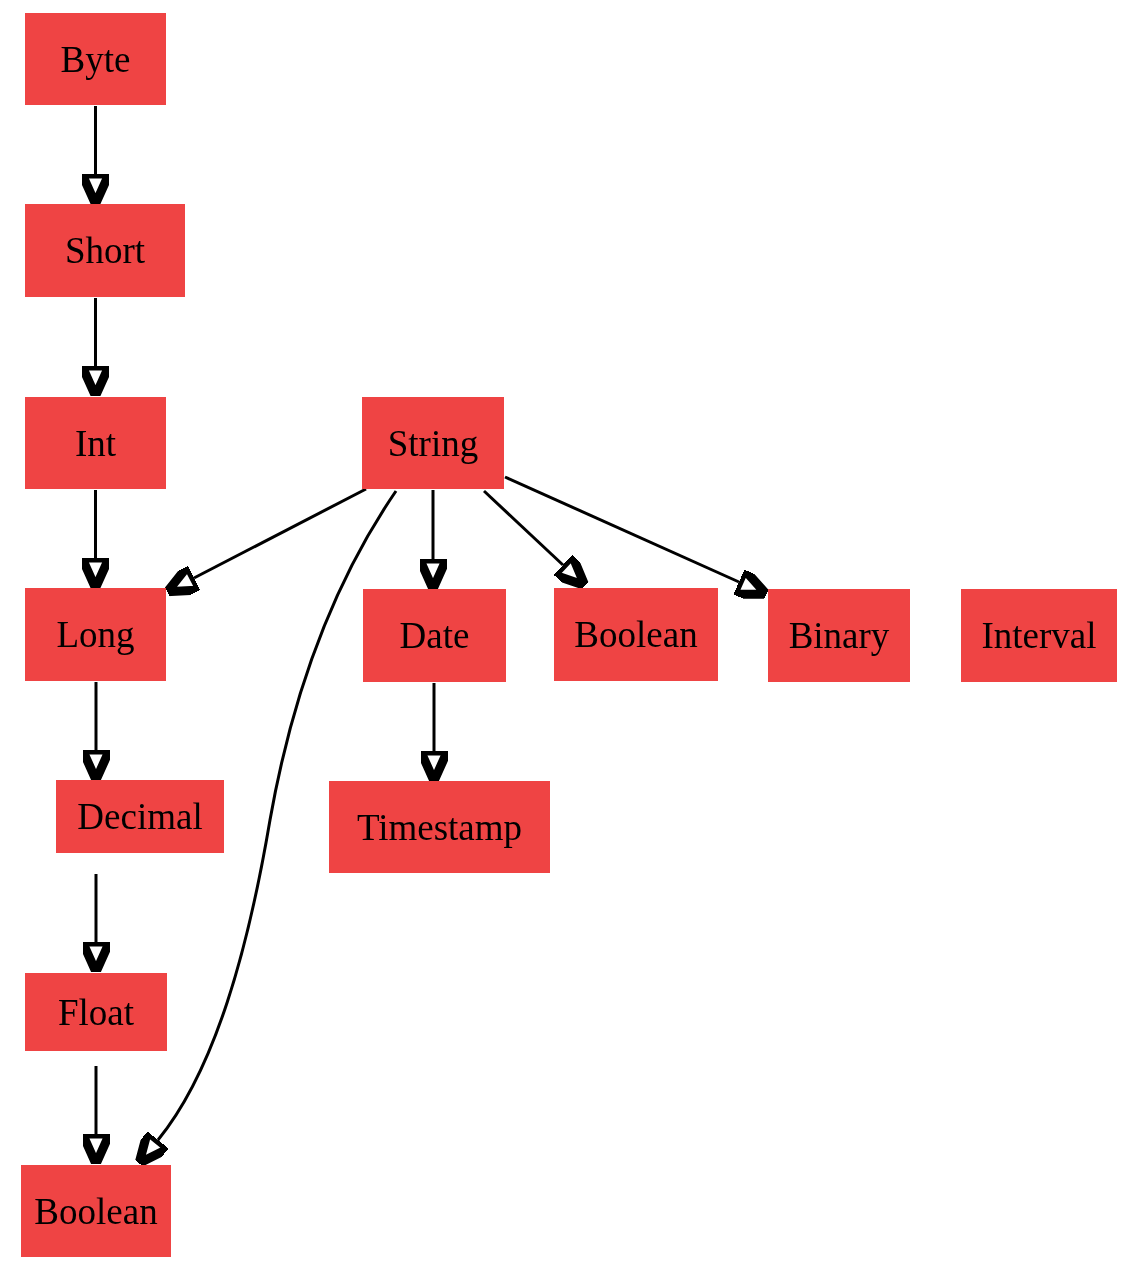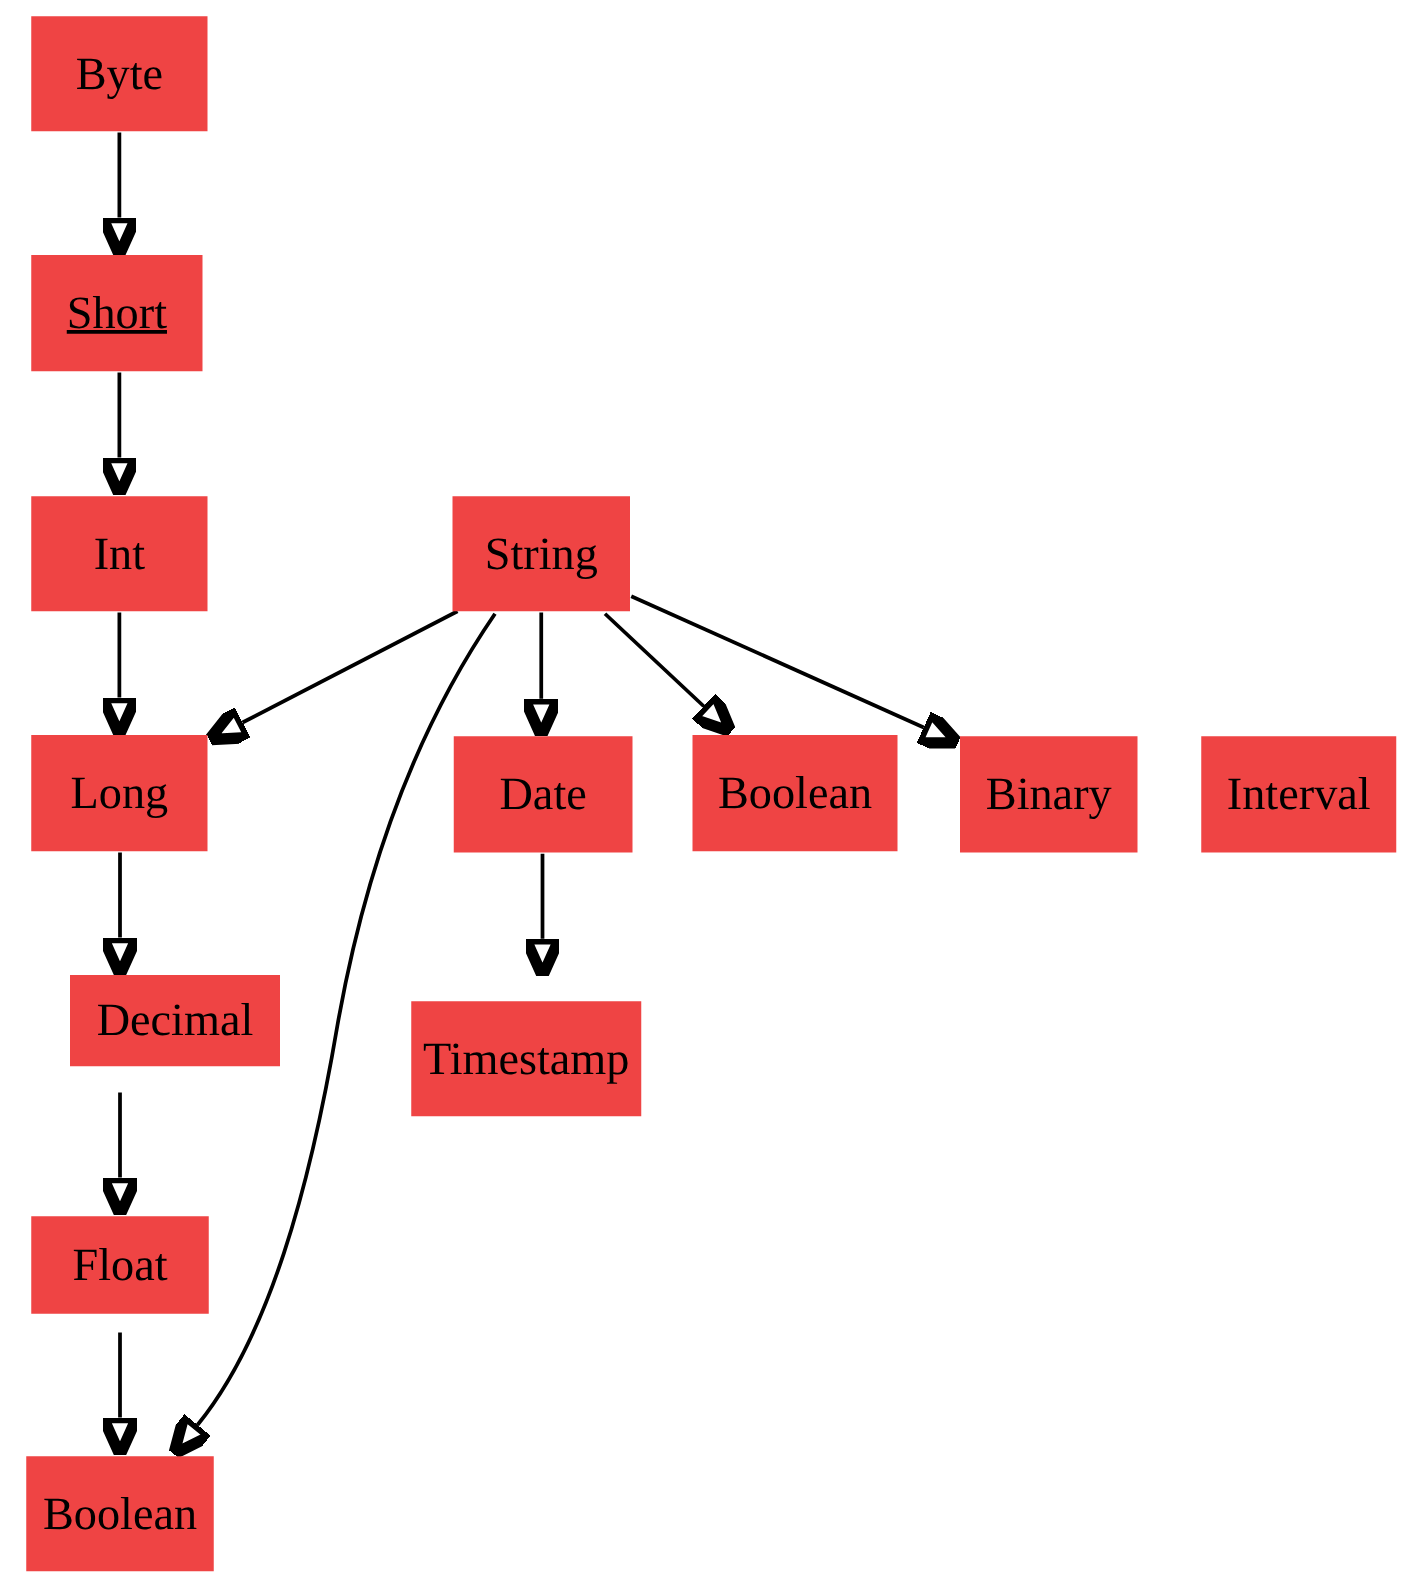--- a/index.html
+++ b/index.html
@@ -33,30 +33,30 @@
     display: flex;
     align-items: center;
     justify-content: center;
     color: #000000;
     font-size: 37px;
     line-height: 1;
     white-space: nowrap;
   }
   
   .n-byte      { left: 25px;  top: 13px;   width: 141px; height: 92px; }
-  .n-short     { left: 25px;  top: 204px;  width: 137px; height: 93px; text-decoration: underline; }
+  .n-short     { left: 25px;  top: 204px;  width: 160px; height: 93px; }
   .n-int       { left: 25px;  top: 397px;  width: 141px; height: 92px; }
   .n-string    { left: 362px; top: 397px;  width: 142px; height: 92px; }
   .n-long      { left: 25px;  top: 588px;  width: 141px; height: 93px; }
   .n-date      { left: 363px; top: 589px;  width: 143px; height: 93px; }
   .n-boolean   { left: 554px; top: 588px;  width: 164px; height: 93px; }
   .n-binary    { left: 768px; top: 589px;  width: 142px; height: 93px; }
   .n-interval  { left: 961px; top: 589px;  width: 156px; height: 93px; }
   .n-decimal   { left: 12px;  top: 780px;  width: 168px; height: 73px; margin-left: 44px; }
-  .n-timestamp { left: 329px; top: 781px;  width: 184px; height: 92px; margin-top: 20px; }
+  .n-timestamp { left: 329px; top: 781px;  width: 221px; height: 92px; }
   .n-float     { left: 25px;  top: 973px;  width: 142px; height: 78px; }
   .n-double    { left: 21px;  top: 1165px; width: 150px; height: 92px; }
 </style>
 </head>
 <body>
 
 <div class="canvas">
 
   <svg class="edges-layer" width="1128" height="1270" viewBox="0 0 1128 1270" aria-hidden="true">
     <defs>

